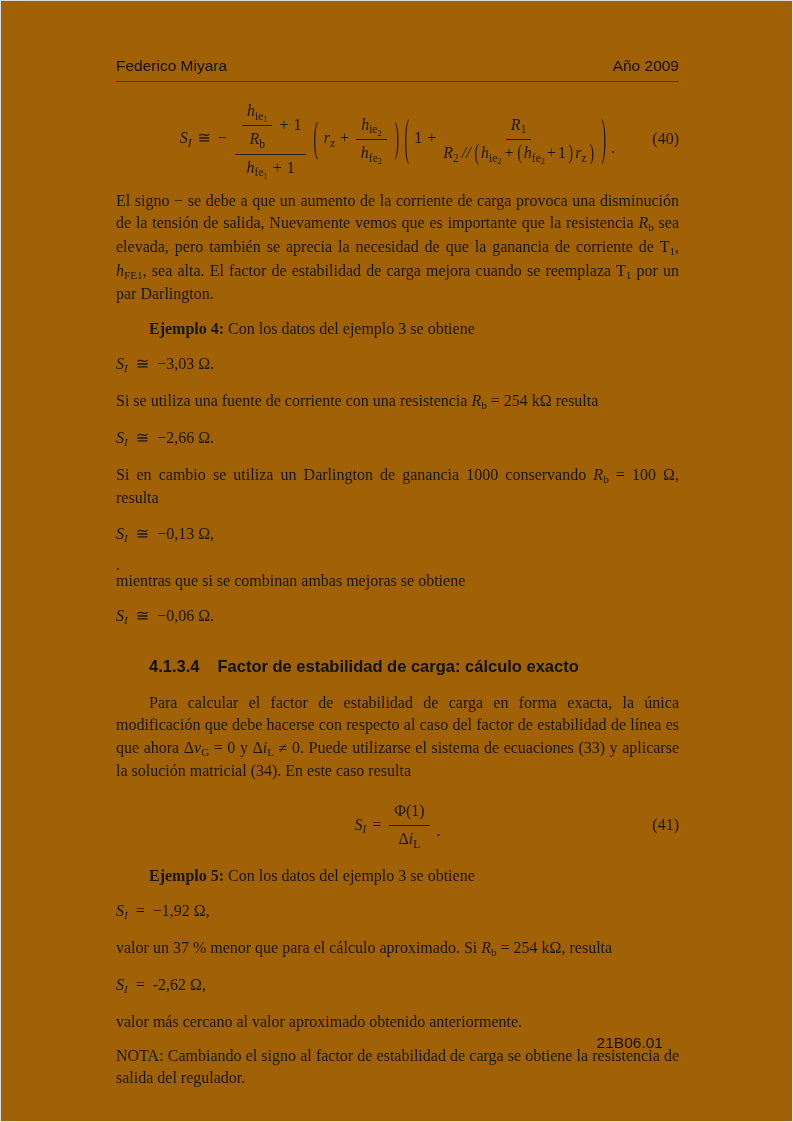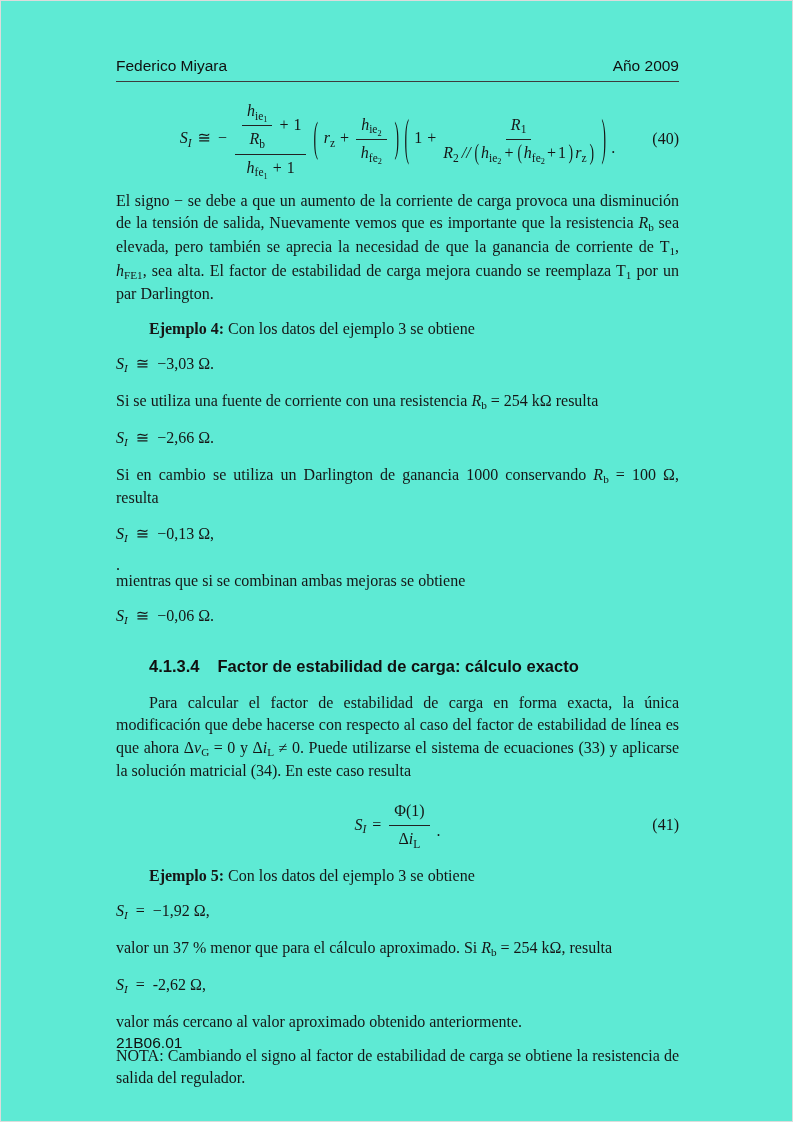--- a/index.html
+++ b/index.html
@@ -1,18 +1,18 @@
 <!DOCTYPE html>
 <html><head>
 <meta charset="utf-8">
 <style>
   * { box-sizing: border-box; }
   html, body { margin: 0; padding: 0; background: #fff; }
   .page {
-    width: 793px; height: 1122px; position: relative; background: #5eead4;
+    width: 793px; height: 1122px; position: relative; background: #a16207;
     border: 1px solid #dcdcdc;
     font-family: "Liberation Serif", serif; font-size: 16px; line-height: 1.4;
     color: #161616; padding: 54px 113px 0 115px; overflow: hidden;
   }
   .hdr { display: flex; justify-content: space-between; align-items: baseline;
          font-family: "Liberation Sans", sans-serif; font-size: 15.5px; color: #101010; }
   .rule { height: 0; border-top: 1.7px solid #3c3c3c; margin-top: 4px; }
 
   p.body { margin: 0 0 12px; text-align: justify; }
   .ind { text-indent: 33px; }
@@ -42,22 +42,22 @@
                  gap: 4px; padding: 1px 5px 3px; border-bottom: 1.4px solid #222; }
   .frac > .den { display: inline-flex; align-items: center; justify-content: center;
                  gap: 4px; padding-top: 2px; }
   .den.tight { gap: 2px; }
   .bp { display: inline-block; transform: scaleY(var(--sy,2.4)) scaleX(0.85);
         transform-origin: center; font-weight: 300; }
   .enddot { position: relative; top: 10px; }
   .eqlabel { position: absolute; right: 0; top: 50%; transform: translateY(-50%); }
   sub { font-size: 0.72em; line-height: 0; vertical-align: -0.3em; margin-top: 40px; }
 
-  .footer { position: absolute; left: 115px; right: 113px; top: 1031px;
-            display: flex; justify-content: flex-start;
+  .footer { position: absolute; left: 115px; right: 129px; top: 1031px;
+            display: flex; justify-content: flex-end;
             font-family: "Liberation Sans", sans-serif; font-size: 15.5px; color: #101010; }
 </style>
 </head>
 <body>
 
 <div class="page">
 
   <div class="hdr">
     <span>Federico Miyara</span>
     <span>Año 2009</span>

